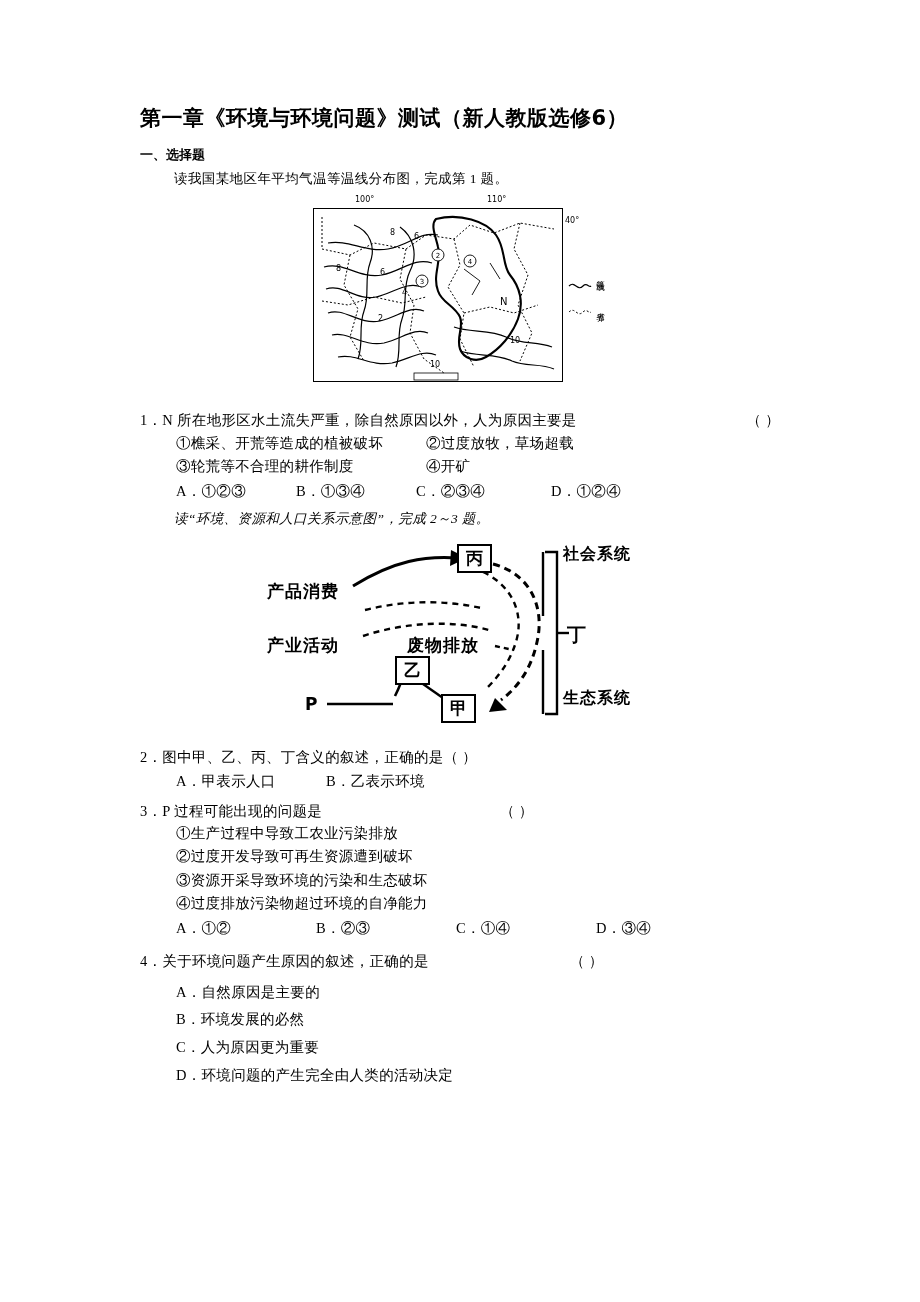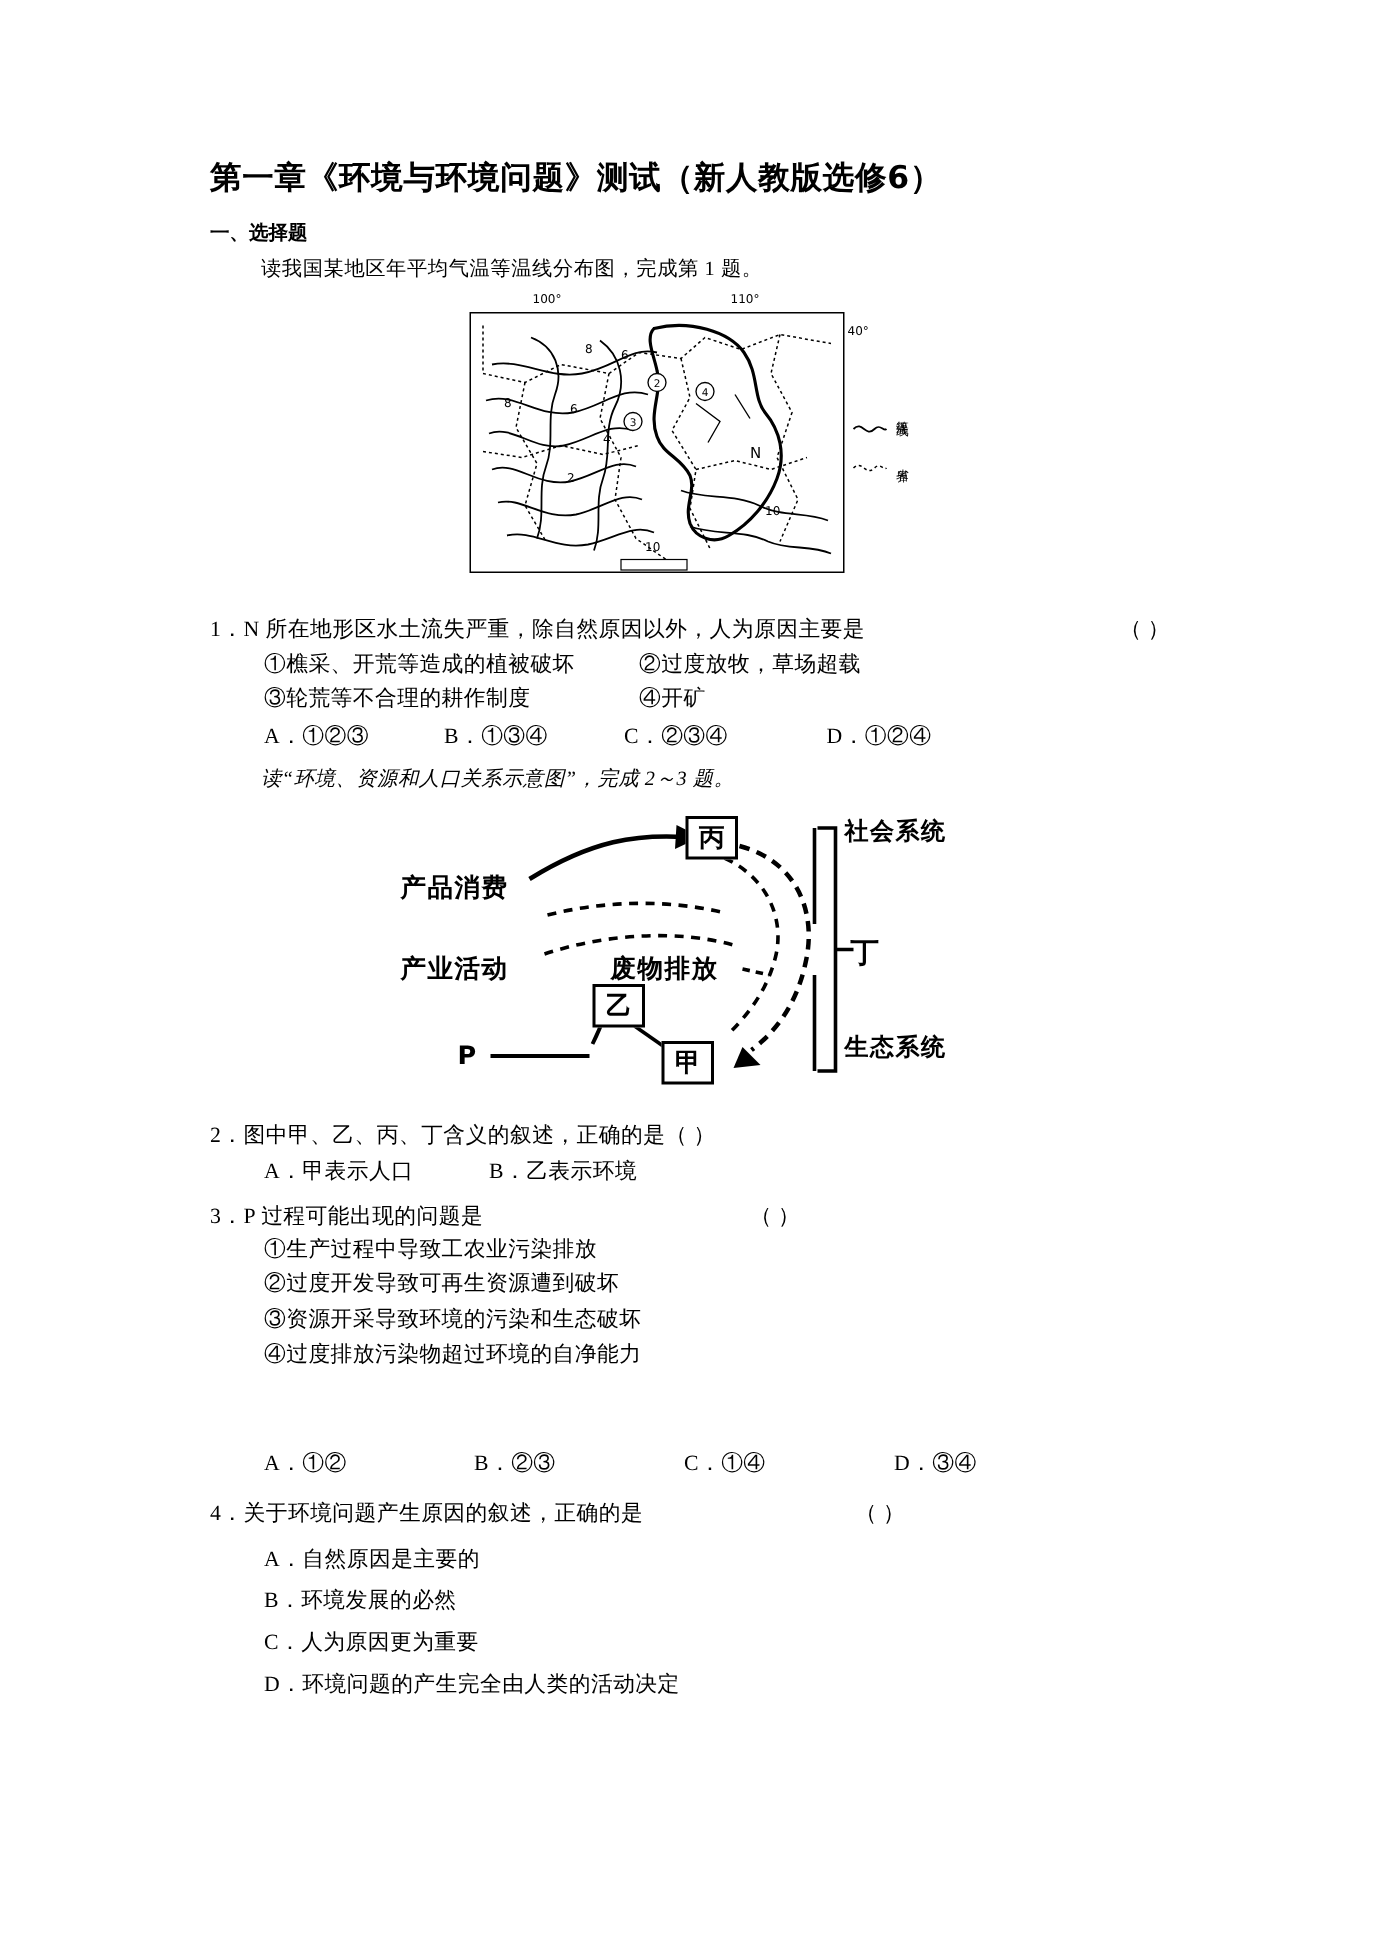--- a/index.html
+++ b/index.html
@@ -308,21 +308,21 @@
     <div class="q-block">
       <div class="question">
         <span>3．</span><span>P 过程可能出现的问题是</span>
         <span style="position:absolute; left:360px;">（    ）</span>
       </div>
       <div class="sub-line">①生产过程中导致工农业污染排放</div>
       <div class="sub-line">②过度开发导致可再生资源遭到破坏</div>
       <div class="sub-line">③资源开采导致环境的污染和生态破坏</div>
       <div class="sub-line">④过度排放污染物超过环境的自净能力</div>
       <div class="opt-row-wide">
-        <span class="opt-cell" style="width:140px;">A．①②</span><span class="opt-cell" style="width:140px;">B．②③</span><span class="opt-cell" style="width:140px;margin-top:48px;">C．①④</span><span class="opt-cell">D．③④</span>
+        <span class="opt-cell" style="width:140px;">A．①②</span><span class="opt-cell" style="width:140px;">B．②③</span><span class="opt-cell" style="width:140px;">C．①④</span><span class="opt-cell">D．③④</span>
       </div>
     </div>
 
     <div class="q-block" style="margin-top:8px;">
       <div class="question">
         <span>4．</span><span>关于环境问题产生原因的叙述，正确的是</span>
         <span style="position:absolute; left:430px;">（    ）</span>
       </div>
       <div class="opt-row-wide" style="margin-top:6px;">A．自然原因是主要的</div>
       <div class="opt-row-wide">B．环境发展的必然</div>

